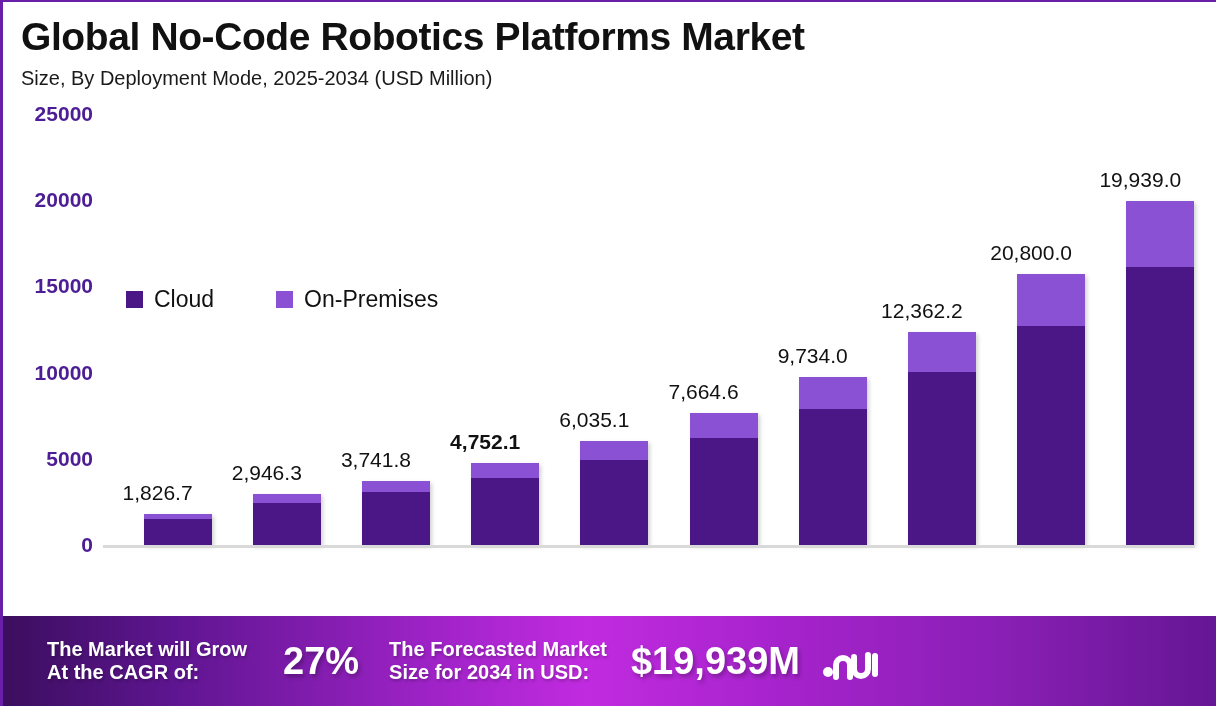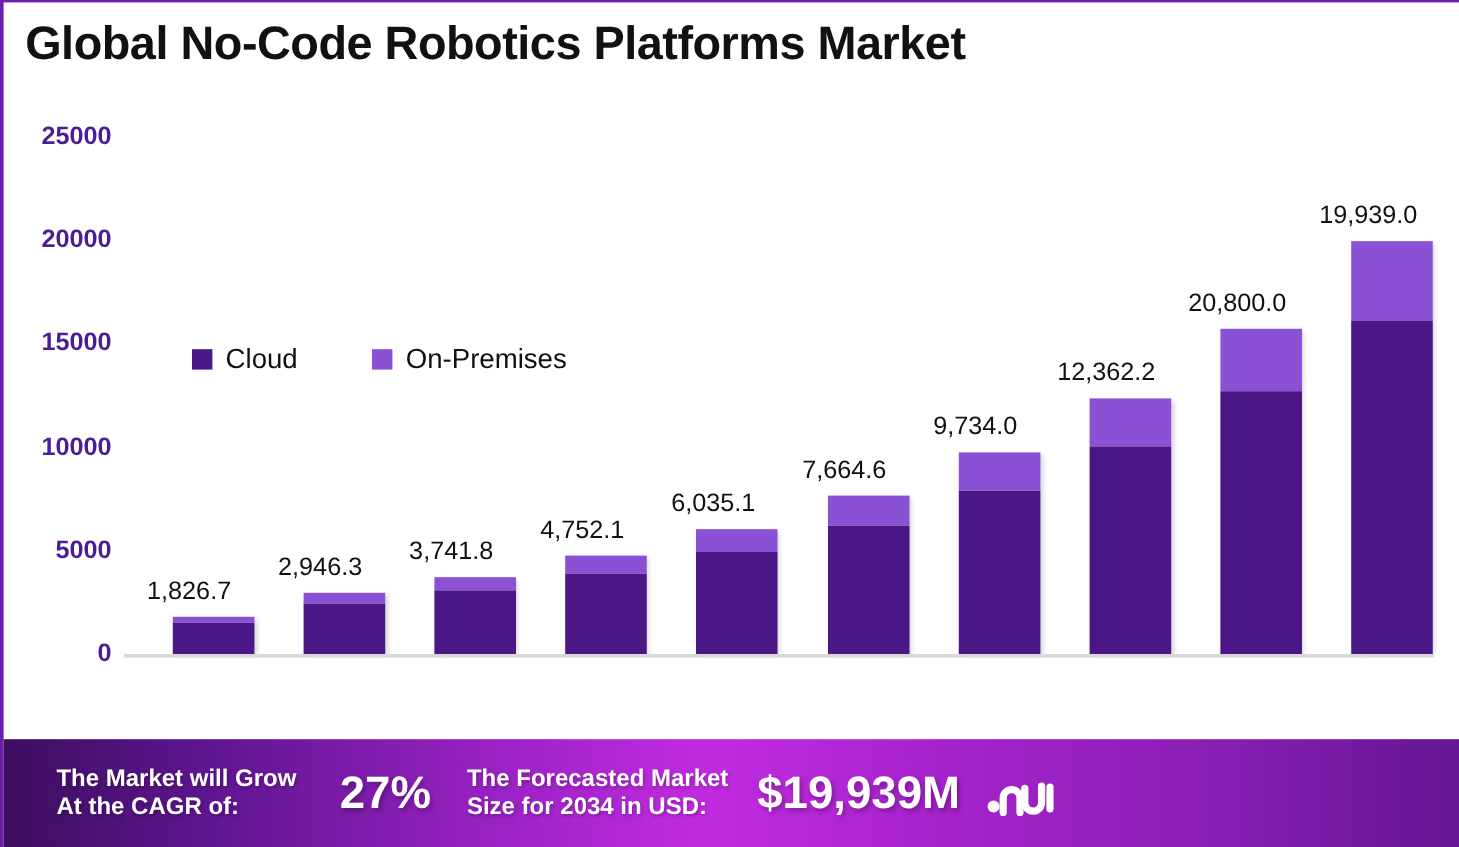--- a/index.html
+++ b/index.html
@@ -57,21 +57,21 @@
   }
   .bar-stack{
     width:68px;display:flex;flex-direction:column;justify-content:flex-end;
     box-shadow:2px 2px 4px rgba(0,0,0,0.18);
   }
   .seg-onprem{background:#8B51D4;width:100%;}
   .seg-cloud{background:#4B1786;width:100%;}
 
   
   #legend{
-    position:absolute;left:157px;top:172px;
+    position:absolute;left:123px;top:172px;
     display:flex;align-items:center;gap:62px;z-index:5;
   }
   .legend-item{display:flex;align-items:center;gap:11px;}
   .legend-swatch{width:17px;height:17px;display:block;}
   .legend-label{font-size:23px;color:#111;white-space:nowrap;}
 
   
   #x-axis{
     position:absolute;left:100px;top:548px;width:1092px;height:34px;
     display:flex;justify-content:space-around;align-items:center;
@@ -114,20 +114,21 @@
     margin-top:3px;white-space:nowrap;
   }
 </style>
 </head>
 <body>
 
 <div id="frame">
 
   <div id="header">
     <h1 id="chart-title">Global No-Code Robotics Platforms Market</h1>
+    <div id="chart-subtitle">Size, By Deployment Mode, 2025-2034 (USD Million)</div>
   </div>
 
   <div id="plot-wrap">
 
     <div id="y-axis">
         <div class="y-tick" style="top: 431px;">0</div>
         <div class="y-tick" style="top: 344.8px;">5000</div>
         <div class="y-tick" style="top: 258.6px;">10000</div>
         <div class="y-tick" style="top: 172.4px;">15000</div>
         <div class="y-tick" style="top: 86.2px;">20000</div>
@@ -161,21 +162,21 @@
           </div>
         </div>
         <div class="bar-col">
           <div class="bar-label" style="bottom: 73.5086px;">3,741.8</div>
           <div class="bar-stack" style="height: 64.5086px;">
             <div class="seg-onprem" style="height: 11.4008px; background: rgb(139, 81, 212);"></div>
             <div class="seg-cloud" style="height: 53.1078px; background: rgb(75, 23, 134);"></div>
           </div>
         </div>
         <div class="bar-col">
-          <div class="bar-label" style="bottom: 90.9262px;">4,752.1</div>
+          <div class="bar-label" style="bottom: 90.9262px; font-weight: bold;">4,752.1</div>
           <div class="bar-stack" style="height: 81.9262px;">
             <div class="seg-onprem" style="height: 14.9316px; background: rgb(139, 81, 212);"></div>
             <div class="seg-cloud" style="height: 66.9946px; background: rgb(75, 23, 134);"></div>
           </div>
         </div>
         <div class="bar-col">
           <div class="bar-label" style="bottom: 113.045px;">6,035.1</div>
           <div class="bar-stack" style="height: 104.045px;">
             <div class="seg-onprem" style="height: 19.4036px; background: rgb(139, 81, 212);"></div>
             <div class="seg-cloud" style="height: 84.6415px; background: rgb(75, 23, 134);"></div>

